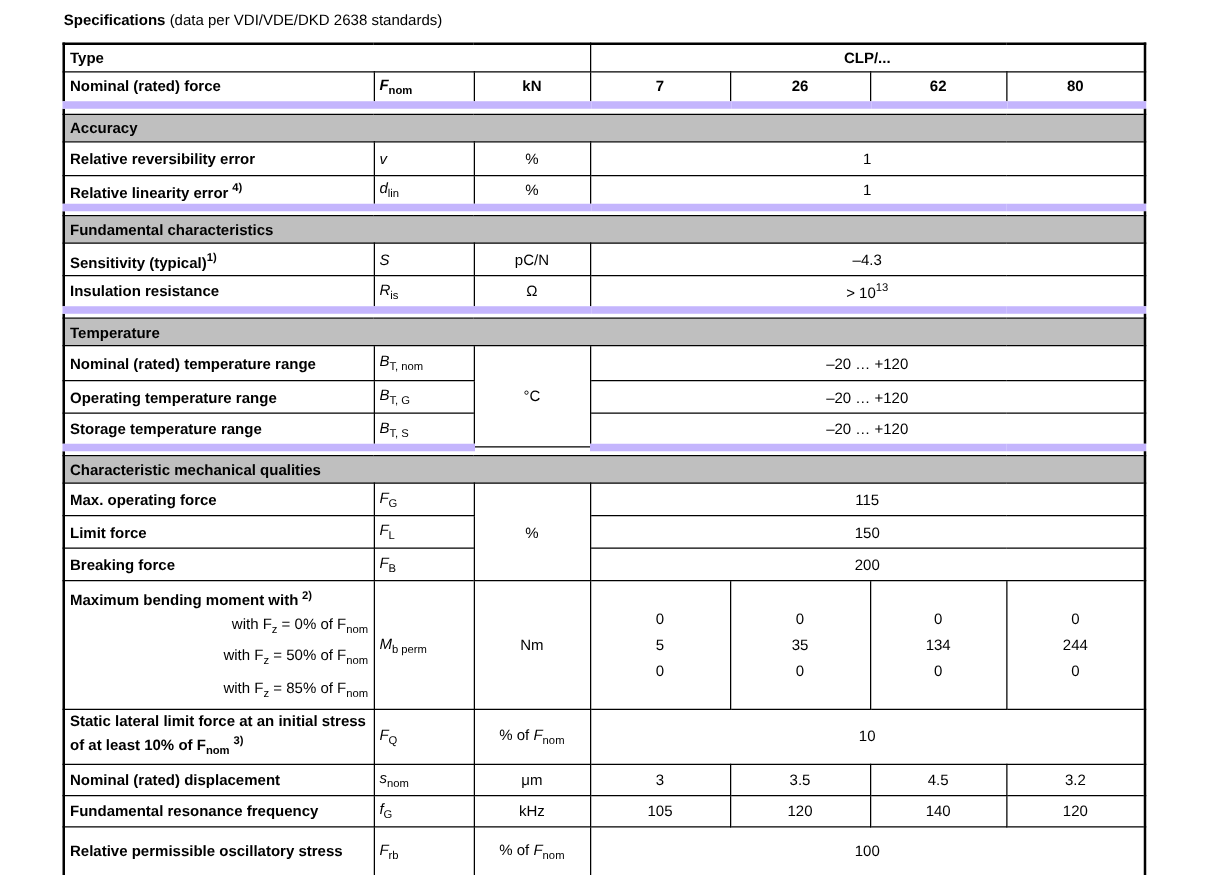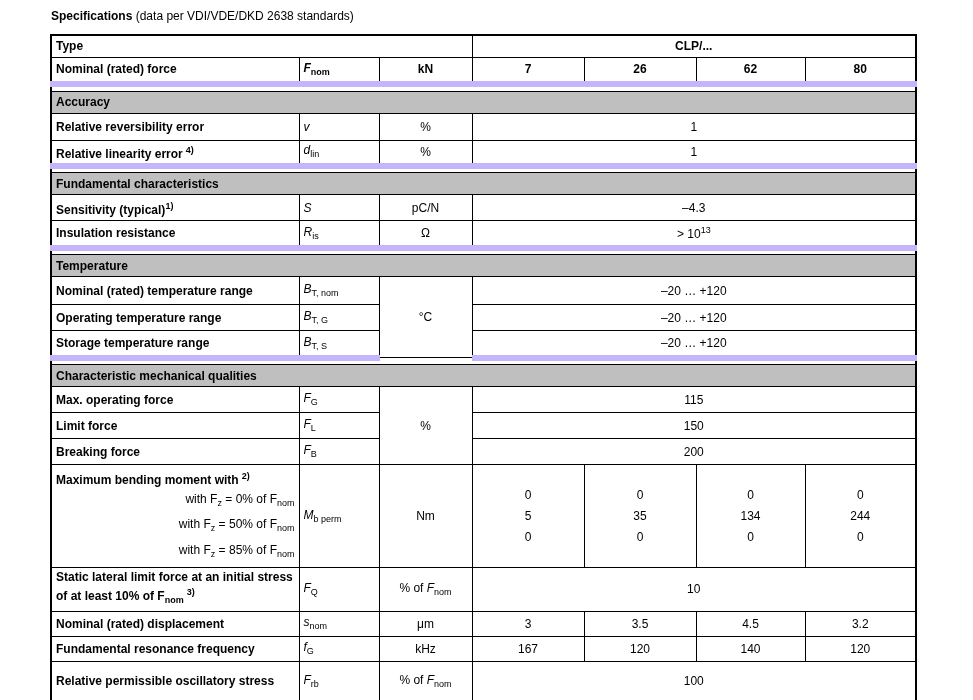--- a/index.html
+++ b/index.html
@@ -237,21 +237,21 @@
       <td class="val">3</td>
       <td class="val">3.5</td>
       <td class="val">4.5</td>
       <td class="val">3.2</td>
     </tr>
 
     <tr style="height:25px">
       <td class="name">Fundamental resonance frequency</td>
       <td class="sym"><span class="sym-main">f</span><sub>G</sub></td>
       <td class="unit">kHz</td>
-      <td class="val">167</td>
+      <td class="val">105</td>
       <td class="val">120</td>
       <td class="val">140</td>
       <td class="val">120</td>
     </tr>
 
     <tr style="height:41px">
       <td class="name two-line">Relative permissible oscillatory stress</td>
       <td class="sym"><span class="sym-main">F</span><sub>rb</sub></td>
       <td class="unit"><span>% of </span><span class="unit-sym">F</span><sub>nom</sub></td>
       <td class="val" colspan="4">100</td>

